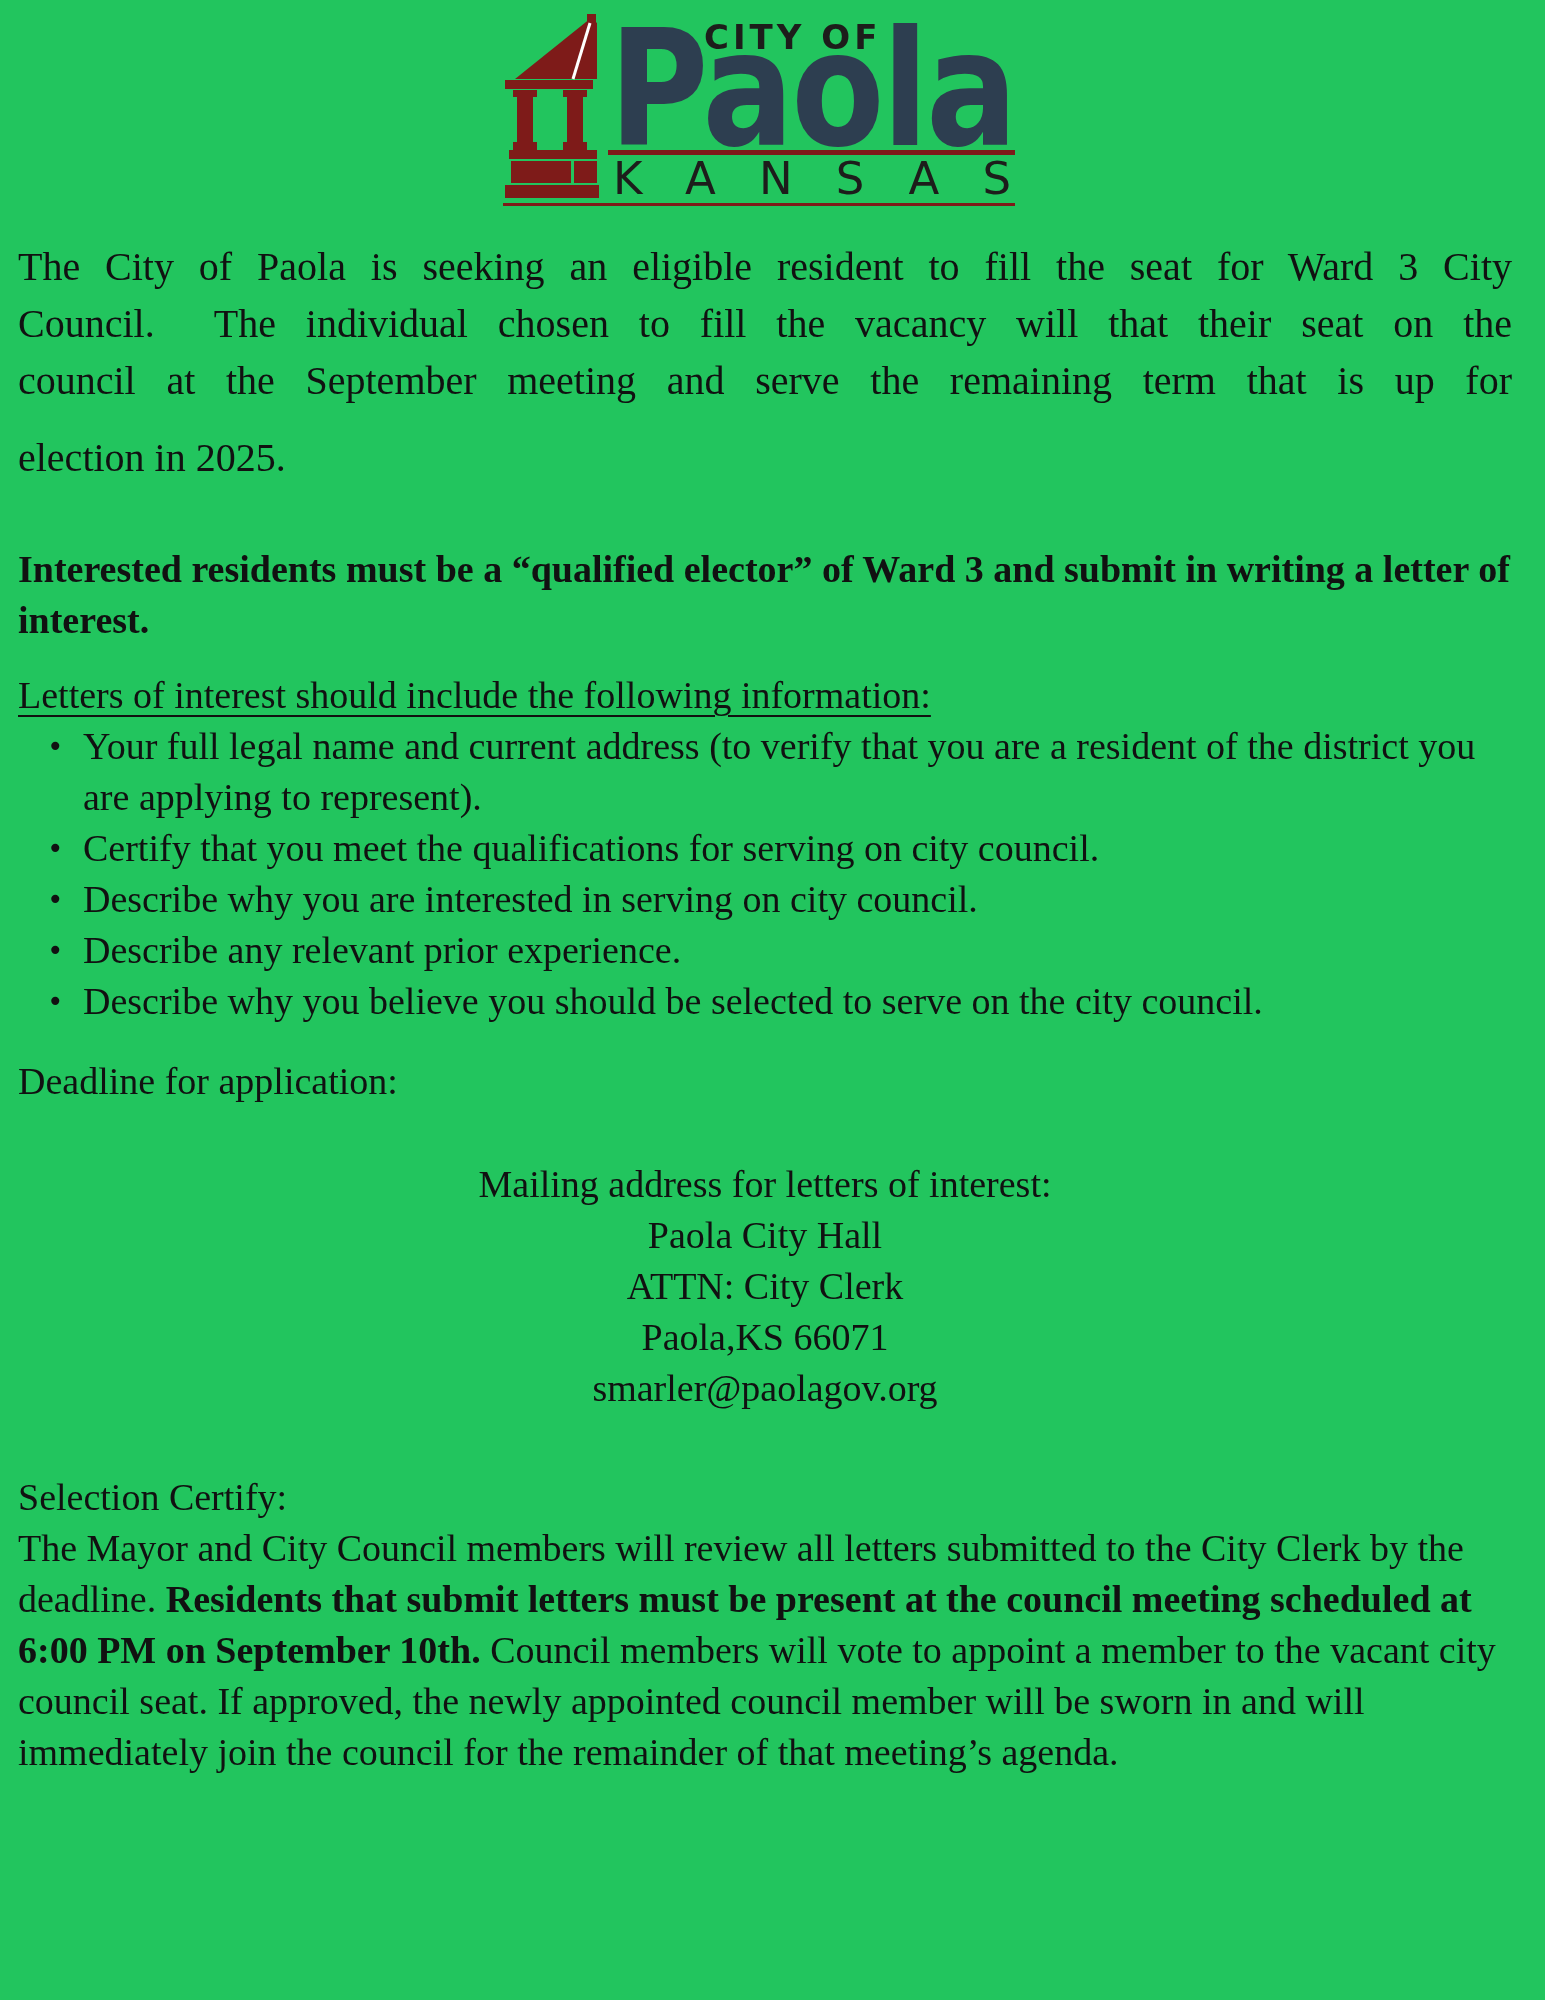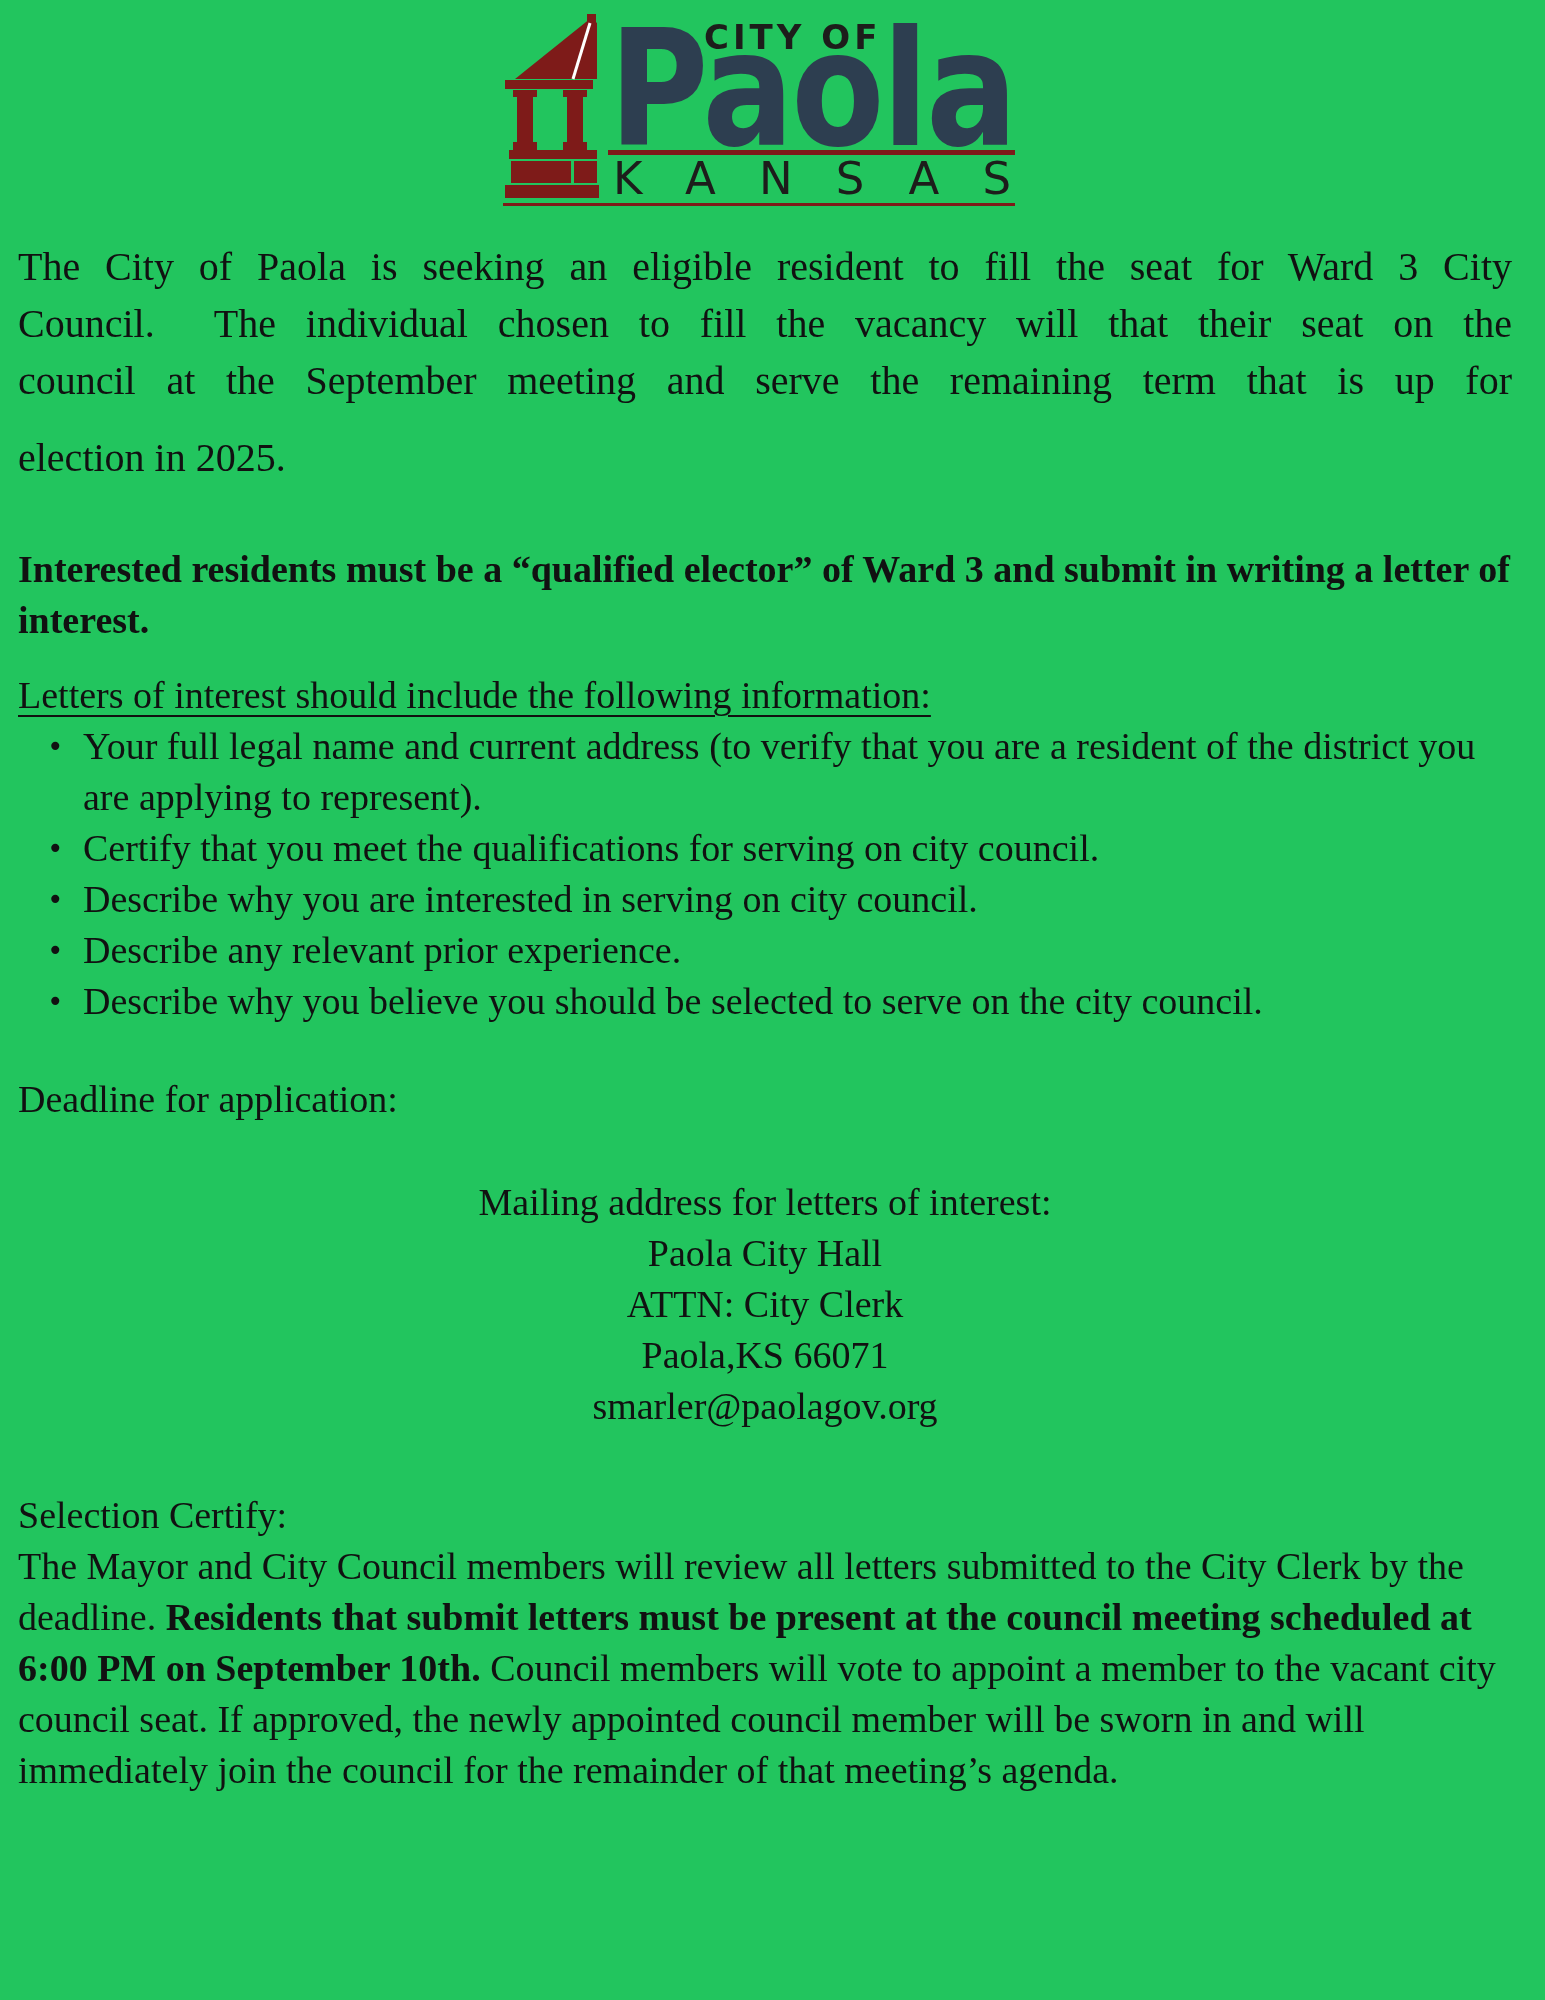--- a/index.html
+++ b/index.html
@@ -30,21 +30,21 @@
     text-decoration-thickness:2px;
     text-underline-offset:7px;
   }
   .bullets{margin-top:0;}
   .bullet{position:relative;padding-left:65px;}
   .bullet .dot{
     position:absolute;left:29px;top:0;
     font-family:"DejaVu Sans", sans-serif;
     font-size:28px;line-height:51px;
   }
-  .sec-deadline{margin-top:47px;}
+  .sec-deadline{margin-top:29px;}
   .sec-mailing{margin-top:52px;text-align:center;}
   .sec-selection{margin-top:58px;}
   .b{font-weight:bold;}
 </style>
 </head>
 <body>
 
 <div class="page">
 
   <div class="logo-wrap">

